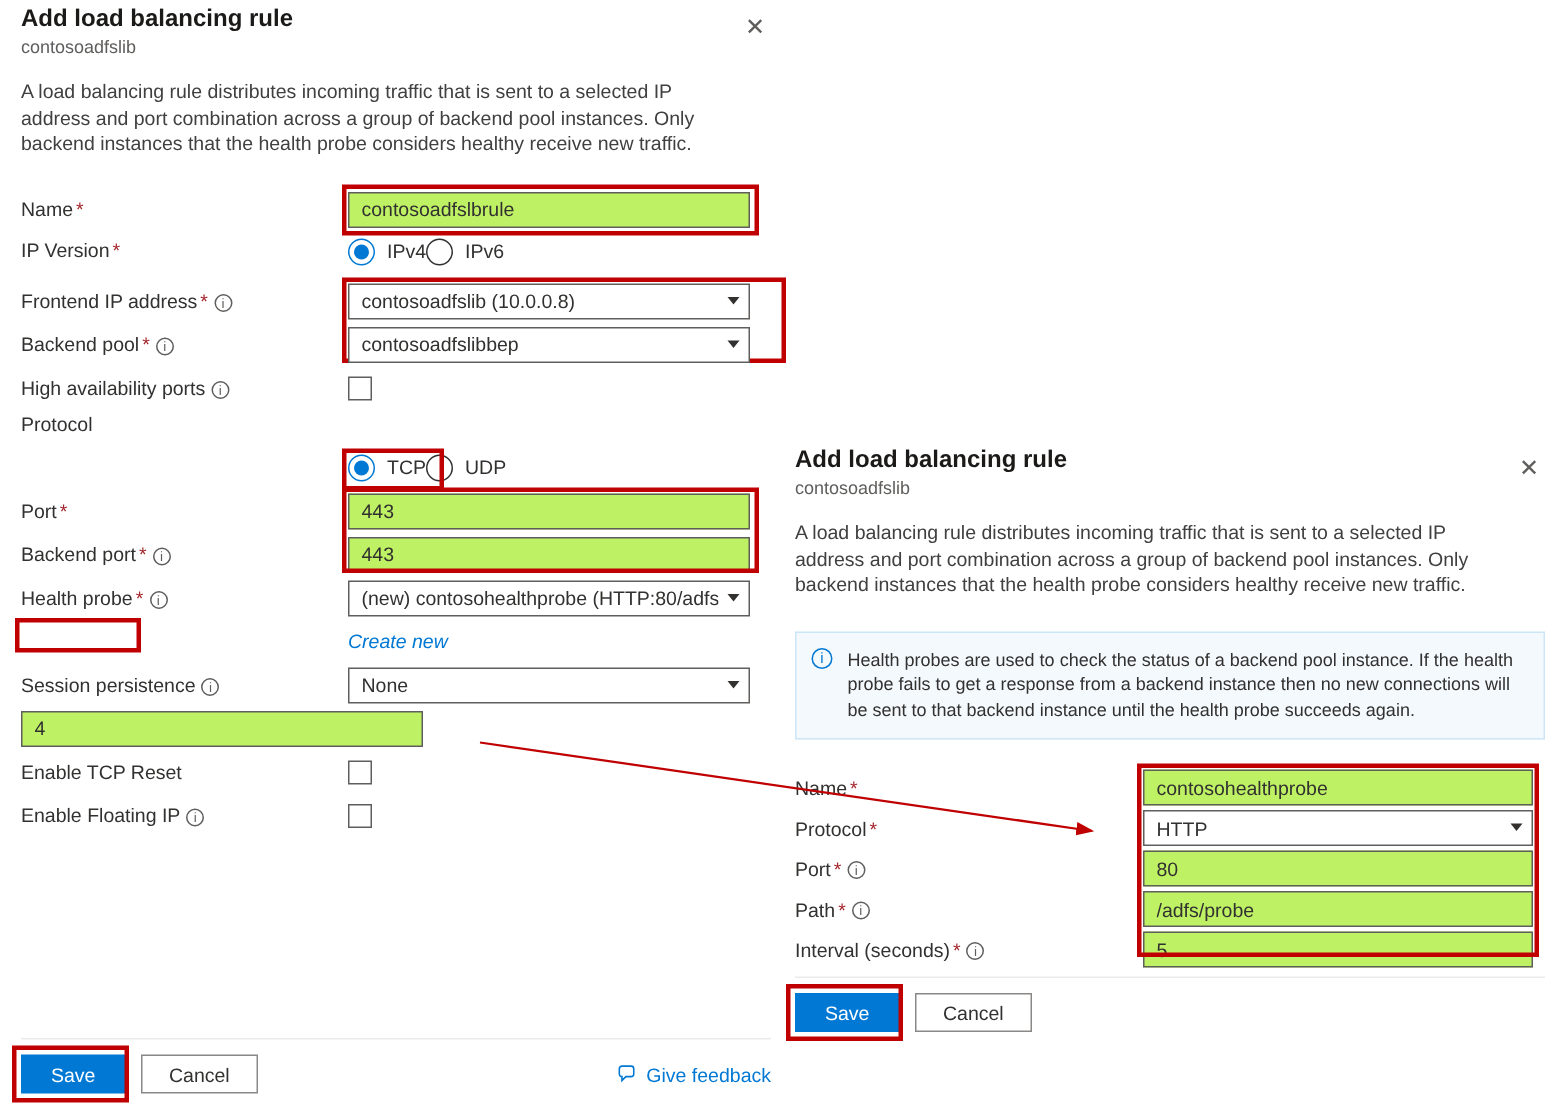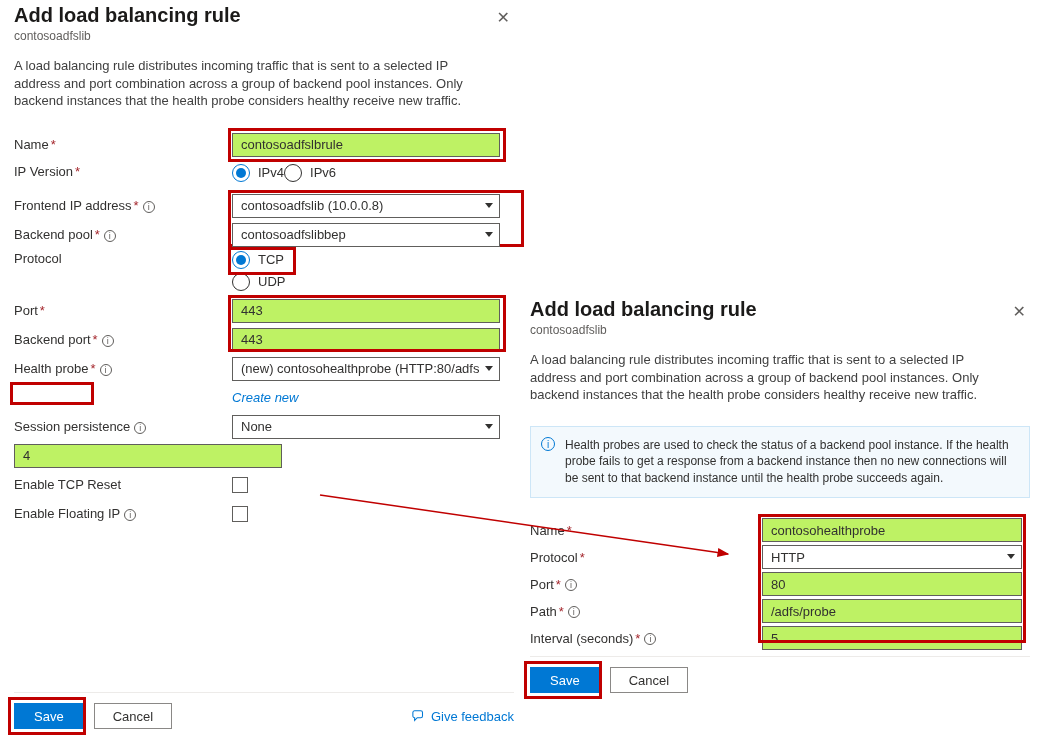--- a/index.html
+++ b/index.html
@@ -26,21 +26,21 @@
     left: 530px;
     top: 298px;
     width: 500px;
   }
   .title-row {
     display: flex;
     align-items: flex-start;
     justify-content: space-between;
   }
   h1 {
-    font-size: 20px;
+    font-size: 16px;
     font-weight: 600;
     margin: 0 0 2px 0;
     color: #1b1a19;
   }
   .subtitle {
     font-size: 12px;
     color: #605e5c;
     margin-bottom: 14px;
   }
   .desc {
@@ -272,24 +272,30 @@
       </div>
     </div>
     <div class="form-row">
       <div class="label-col"><span>Backend pool</span><span class="req">*</span><span class="info-icon">i</span></div>
       <div class="field-col">
         <div class="select-wrap"><select class="select-input"><option>contosoadfslibbep</option></select></div>
       </div>
     </div>
   </div>
 
+  <div class="form-row">
+    <div class="label-col"><span>High availability ports</span><span class="info-icon">i</span></div>
+    <div class="field-col">
+        <div class="checkbox"></div>
+      </div>
+  </div>
 
   <div class="form-row" style="align-items:flex-start;">
     <div class="label-col"><span>Protocol</span></div>
-    <div class="field-col" style="flex-direction:column;align-items:flex-start;position:relative;">
+    <div class="field-col" style="flex-direction:row;align-items:flex-start;position:relative;margin-top:28px;">
       <div class="radio-row">
         <span class="radio checked"></span>
           <span>TCP</span>
       </div>
       <div class="hl-red-pad" style="left:-4px;top:-4px;width:68px;height:28px;"></div>
       <div class="radio-row">
         <span class="radio"></span>
           <span>UDP</span>
       </div>
     </div>

